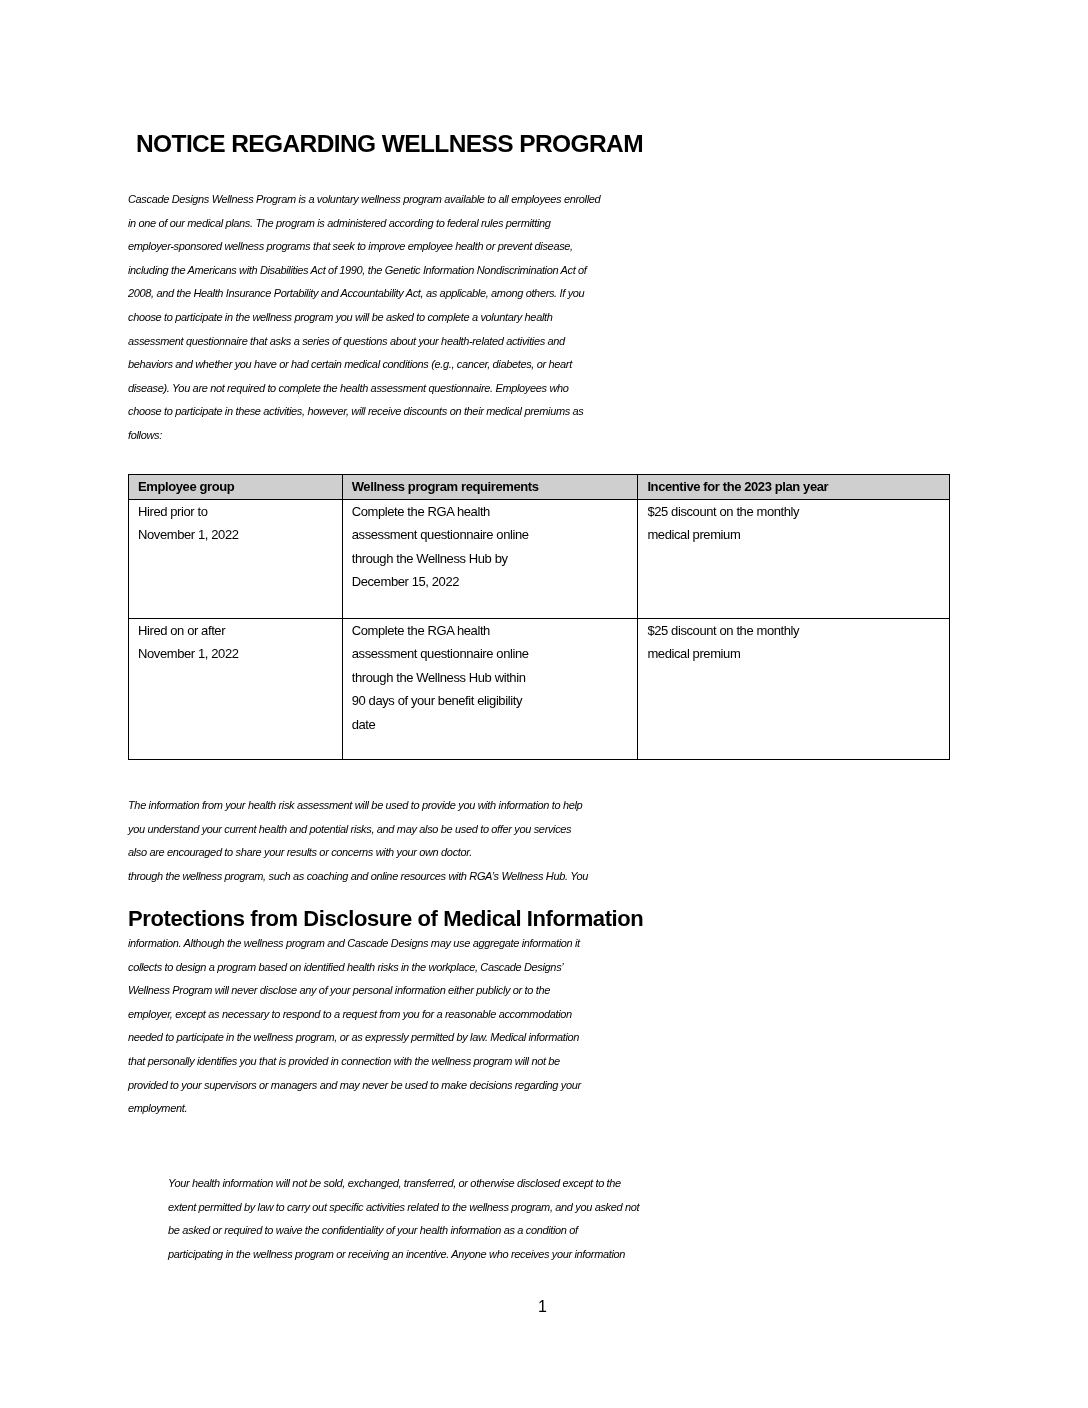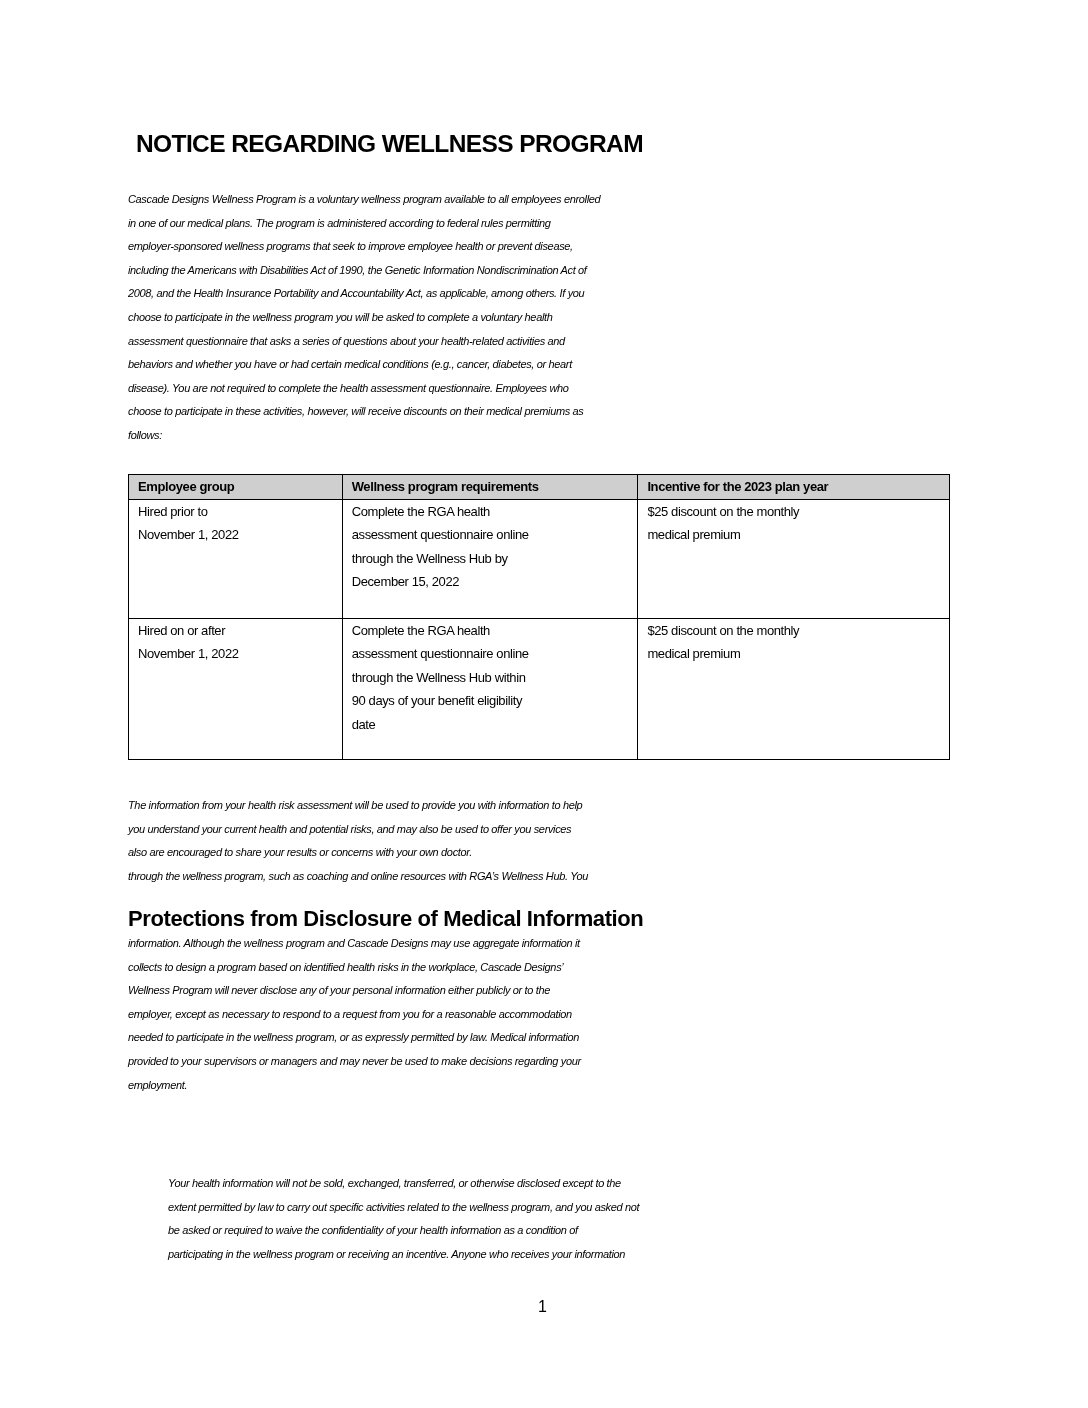--- a/index.html
+++ b/index.html
@@ -118,20 +118,21 @@
   </div>
 
   <div class="subhead">Protections from Disclosure of Medical Information</div>
 
   <div class="para" id="p3">
     <span class="ln">information.  Although the wellness program and Cascade Designs may use aggregate information it</span>
     <span class="ln">collects to design a program based on identified health risks in the workplace, Cascade Designs’</span>
     <span class="ln">Wellness Program will never disclose any of your personal information either publicly or to the</span>
     <span class="ln">employer, except as necessary to respond to a request from you for a reasonable accommodation</span>
     <span class="ln">needed to participate in the wellness program, or as expressly permitted by law. Medical information</span>
+    <span class="ln">that personally identifies you that is provided in connection with the wellness program will not be</span>
     <span class="ln">provided to your supervisors or managers and may never be used to make decisions regarding your</span>
     <span class="ln">employment.</span>
   </div>
 
   <div class="para" id="p4">
     <span class="ln">Your health information will not be sold, exchanged, transferred, or otherwise disclosed except to the</span>
     <span class="ln">extent permitted by law to carry out specific activities related to the wellness program, and you asked not</span>
     <span class="ln">be asked or required to waive the confidentiality of your health information as a condition of</span>
     <span class="ln">participating in the wellness program or receiving an incentive.  Anyone who receives your information</span>
   </div>

